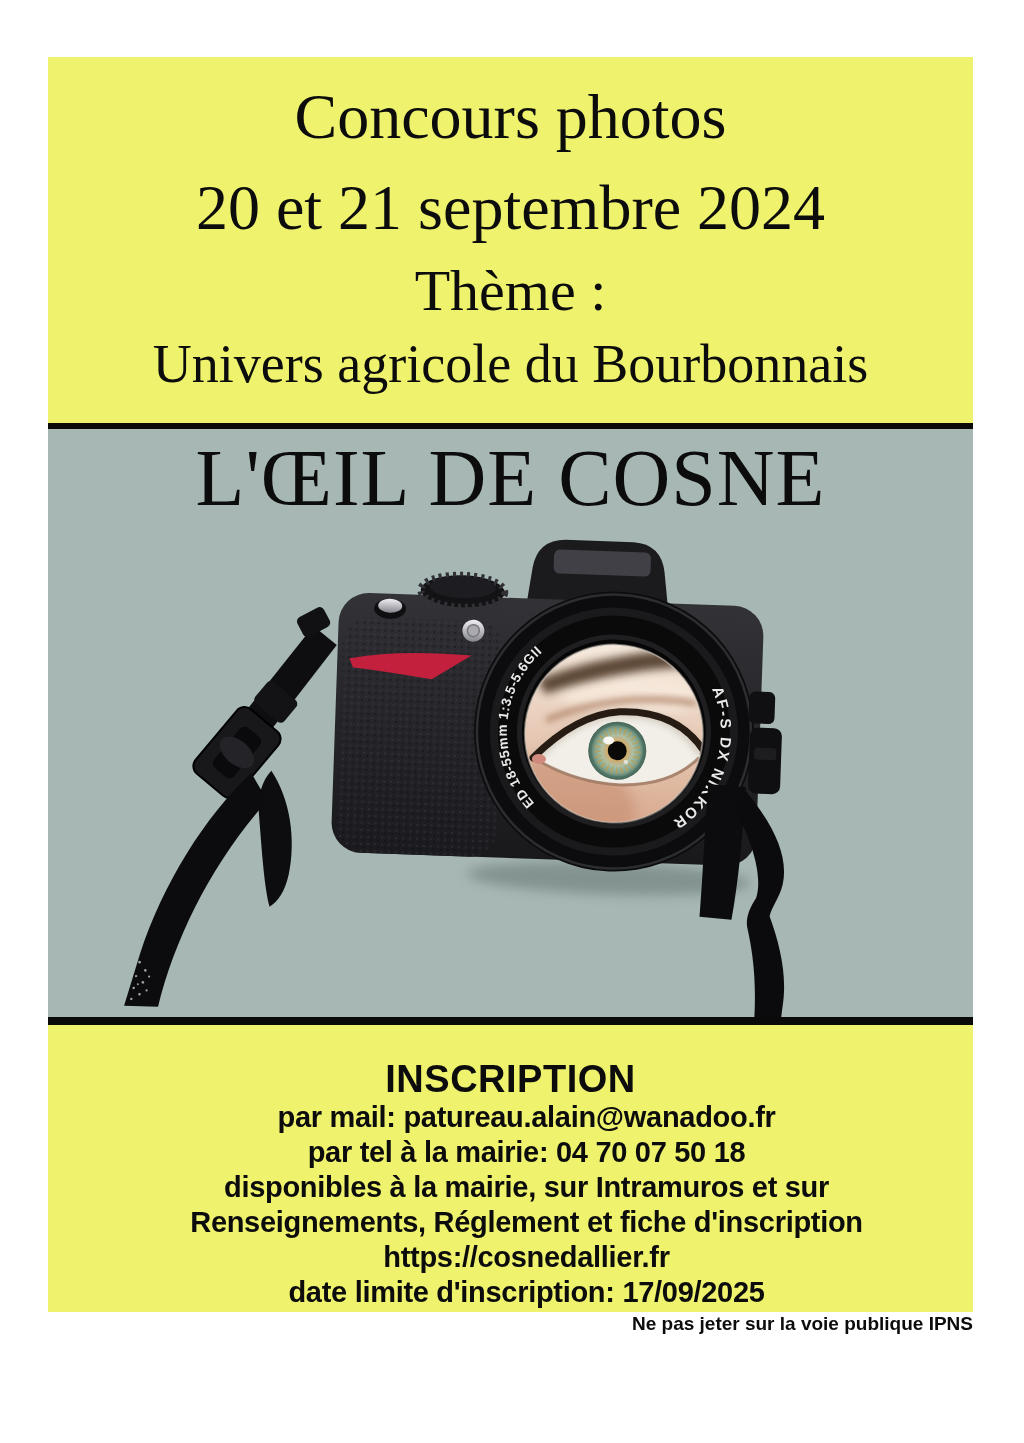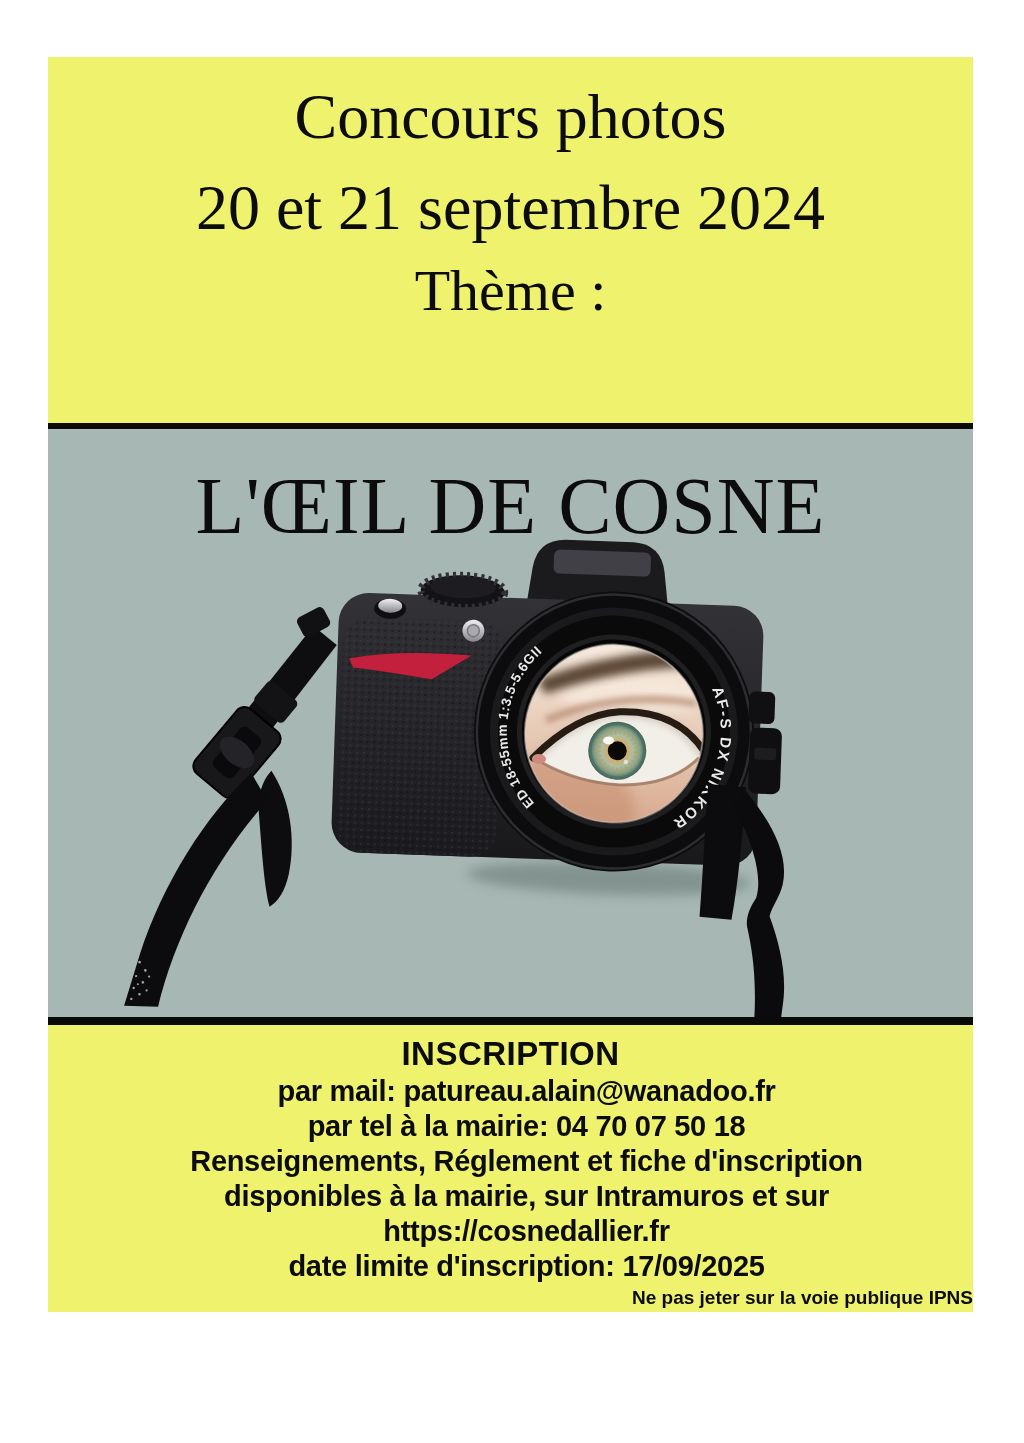--- a/index.html
+++ b/index.html
@@ -12,36 +12,37 @@
   .divider1{height:6px;background:#0a0a0a;}
   .divider2{height:8px;background:#0a0a0a;}
   .sec-photo{height:588px;background:#a7b7b4;position:relative;overflow:hidden;}
   .sec-inscription{height:287px;background:#eef26c;padding-top:8px;
     font-family:"Liberation Sans","DejaVu Sans",sans-serif;font-weight:bold;text-align:center;}
   .title-line{font-size:64px;line-height:91px;white-space:nowrap;}
   .theme-label{font-size:58px;line-height:75px;}
   .theme-value{font-size:54px;line-height:72px;white-space:nowrap;}
   .club-name{
     position:absolute;top:2px;left:0;width:100%;text-align:center;
-    font-size:80px;line-height:94px;letter-spacing:1px;white-space:nowrap;z-index:2;margin-top:28px;
+    font-size:80px;line-height:94px;letter-spacing:1px;white-space:nowrap;z-index:2;
   }
   .camera-svg{position:absolute;left:0;top:0;z-index:1;}
-  .ins-heading{font-size:33px;line-height:41px;letter-spacing:0.5px;}
+  .ins-heading{font-size:38px;line-height:41px;letter-spacing:0.5px;margin-top:26px;}
   .ins-line{font-size:29px;line-height:35px;letter-spacing:-0.3px;padding-left:32px;}
   .ins-footnote{font-size:19px;line-height:28px;text-align:right;}
 </style>
 </head>
 <body>
 
 <div class="poster">
 
   <div class="sec-header">
     <div class="title-line">Concours photos</div>
     <div class="title-line">20 et 21 septembre 2024</div>
     <div class="theme-label">Thème :</div>
+    <div class="theme-value">Univers agricole du Bourbonnais</div>
   </div>
 
   <div class="divider1"></div>
 
   <div class="sec-photo">
     <div class="club-name">L'ŒIL DE COSNE</div>
 
     <svg class="camera-svg" width="925" height="588" viewBox="0 0 925 588" xmlns="http://www.w3.org/2000/svg">
       <defs>
         <linearGradient id="bodyGrad" x1="0" y1="0" x2="0" y2="1">
@@ -214,20 +215,20 @@
       </g>
     </svg>
   </div>
 
   <div class="divider2"></div>
 
   <div class="sec-inscription">
     <div class="ins-heading">INSCRIPTION</div>
     <div class="ins-line">par mail: patureau.alain@wanadoo.fr</div>
     <div class="ins-line">par tel à la mairie: 04 70 07 50 18</div>
+    <div class="ins-line">disponibles à la mairie, sur Intramuros et sur</div>
     <div class="ins-line">Renseignements, Réglement et fiche d'inscription</div>
-    <div class="ins-line">disponibles à la mairie, sur Intramuros et sur</div>
     <div class="ins-line">https://cosnedallier.fr</div>
     <div class="ins-line">date limite d'inscription: 17/09/2025</div>
     <div class="ins-footnote">Ne pas jeter sur la voie publique IPNS</div>
   </div>
 
 </div>
 
 </body></html>

